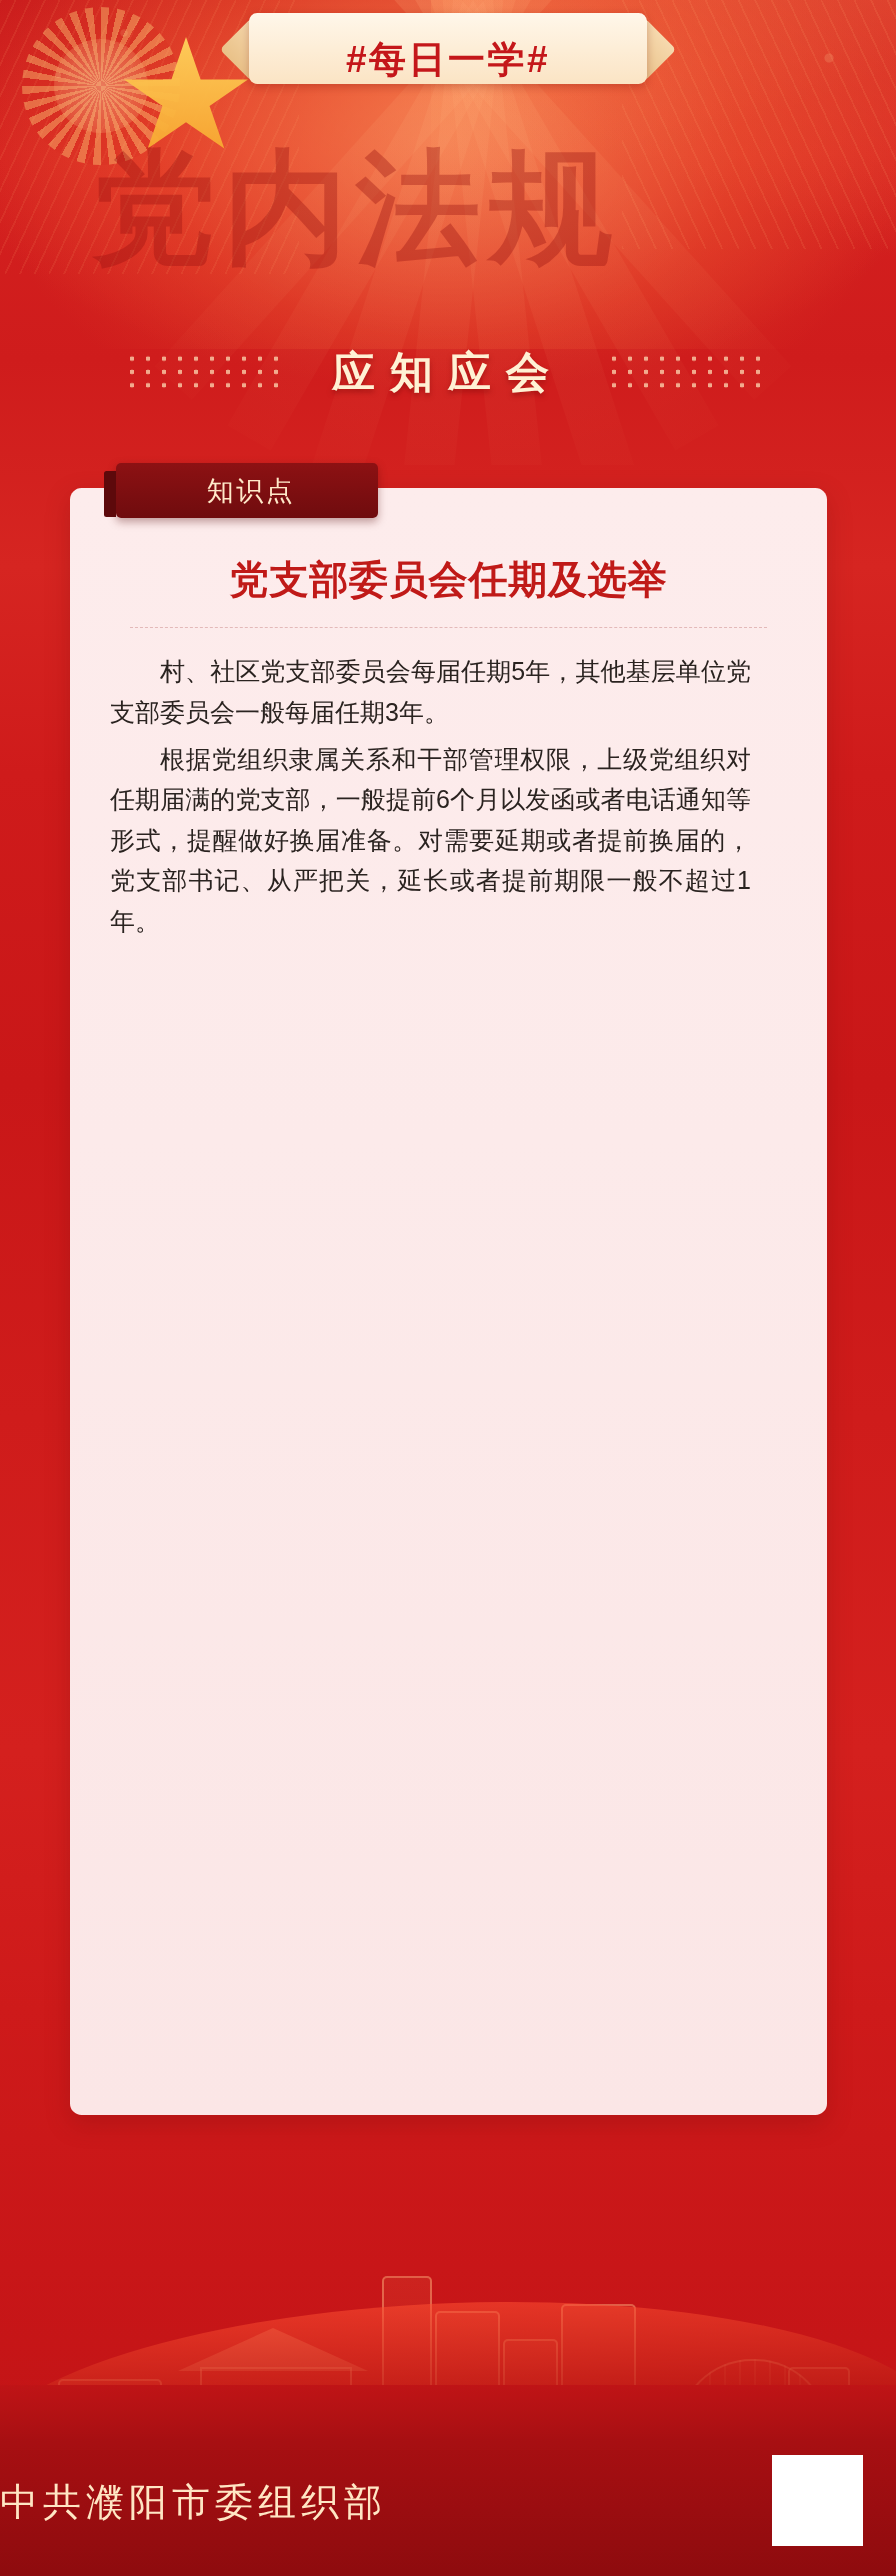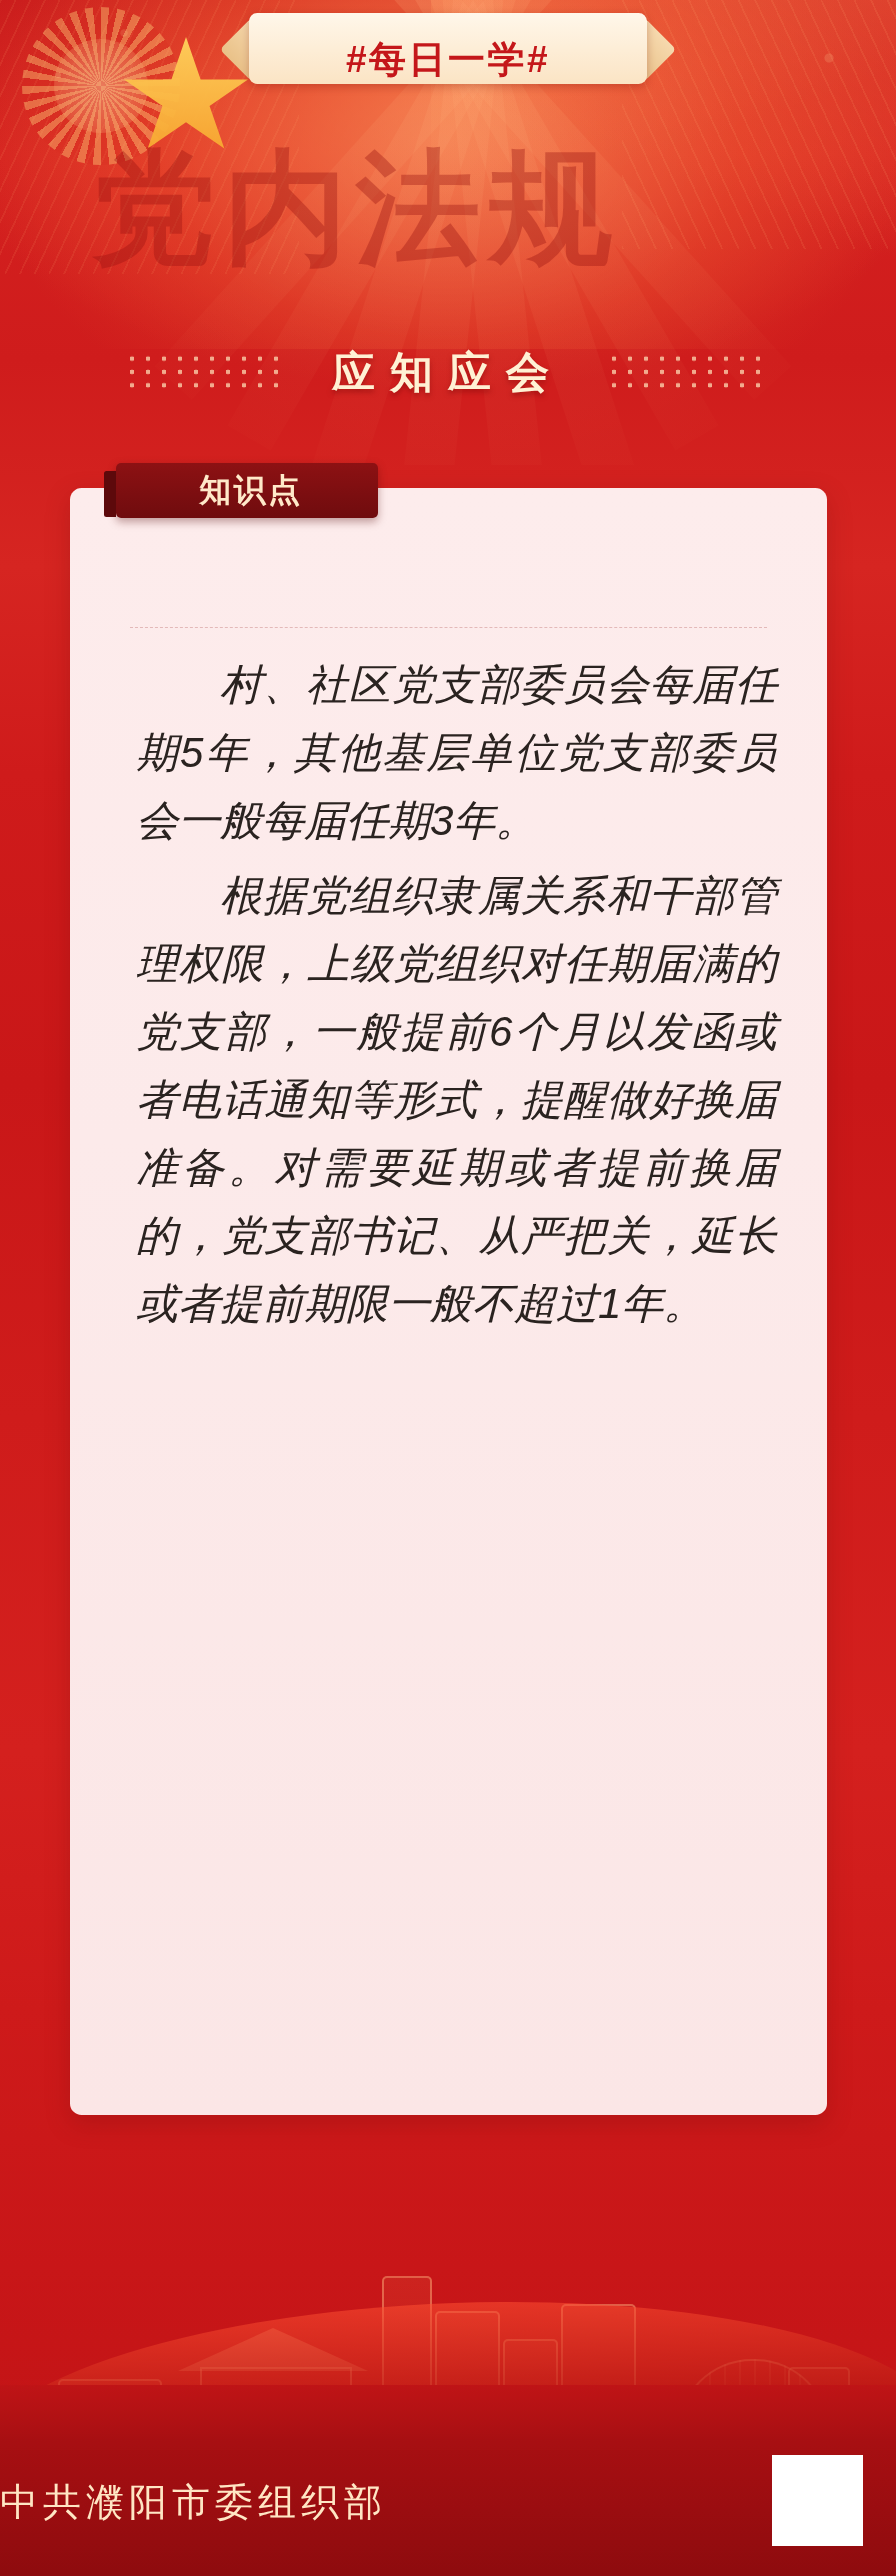--- a/index.html
+++ b/index.html
@@ -198,22 +198,22 @@
     background: linear-gradient(180deg, #8d1113, #6f0c0e);
     border-radius: 5px 5px 5px 5px;
     display: flex;
     align-items: center;
     justify-content: center;
     padding: 0 23px;
     box-shadow: 0 3.3px 8.3px rgba(80,5,5,0.35);
   }
   .card-label span {
     color: #ffe9c9;
-    font-size: 32px;
-    font-weight: bold;
+    font-size: 27px;
+    font-weight: normal;
     letter-spacing: 2.5px;
     margin-left: 8px;
   }
   .card-label::before {
     content: "";
     position: absolute;
     left: -11.6px; top: 8.3px;
     width: 11.6px; height: 46px;
     background: #5d090b;
     border-radius: 2.5px 0 0 2.5px;
@@ -230,28 +230,27 @@
     letter-spacing: 0.8px;
   }
   .divider {
     position: absolute;
     top: 139px; left: 60px;
     width: 637px;
     border-top: 1.7px dashed #e3b9b9;
   }
   .body-text {
     position: absolute;
-    top: 163px; left: 66px;
+    top: 163px; left: 40px;
     width: 641px;
-    font-size: 42px;
+    font-size: 25px;
     line-height: 1.62;
     color: #2a2320;
     text-align: justify;
     font-family: "Liberation Sans", sans-serif;
-    font-style: italic;
   }
   .body-text p {
     margin: 0 0 6.6px 0;
     text-indent: 2em;
   }
 
   
   .skyline {
     position: absolute;
     bottom: 124px; left: 0;
@@ -364,20 +363,21 @@
     <div class="tag-ribbon"></div>
     <div class="tag-text">#每日一学#</div>
   </div>
 
   <div class="main-title">党内法规</div>
   <div class="dots left"></div>
   <div class="dots right"></div>
   <div class="sub-title">应知应会</div>
 
   <div class="card">
+    <div class="card-title">党支部委员会任期及选举</div>
     <div class="divider"></div>
     <div class="body-text">
       <p>村、社区党支部委员会每届任期5年，其他基层单位党支部委员会一般每届任期3年。</p>
       <p>根据党组织隶属关系和干部管理权限，上级党组织对任期届满的党支部，一般提前6个月以发函或者电话通知等形式，提醒做好换届准备。对需要延期或者提前换届的，党支部书记、从严把关，延长或者提前期限一般不超过1年。</p>
     </div>
   </div>
   <div class="card-label">
     <span>知识点</span>
   </div>
 

